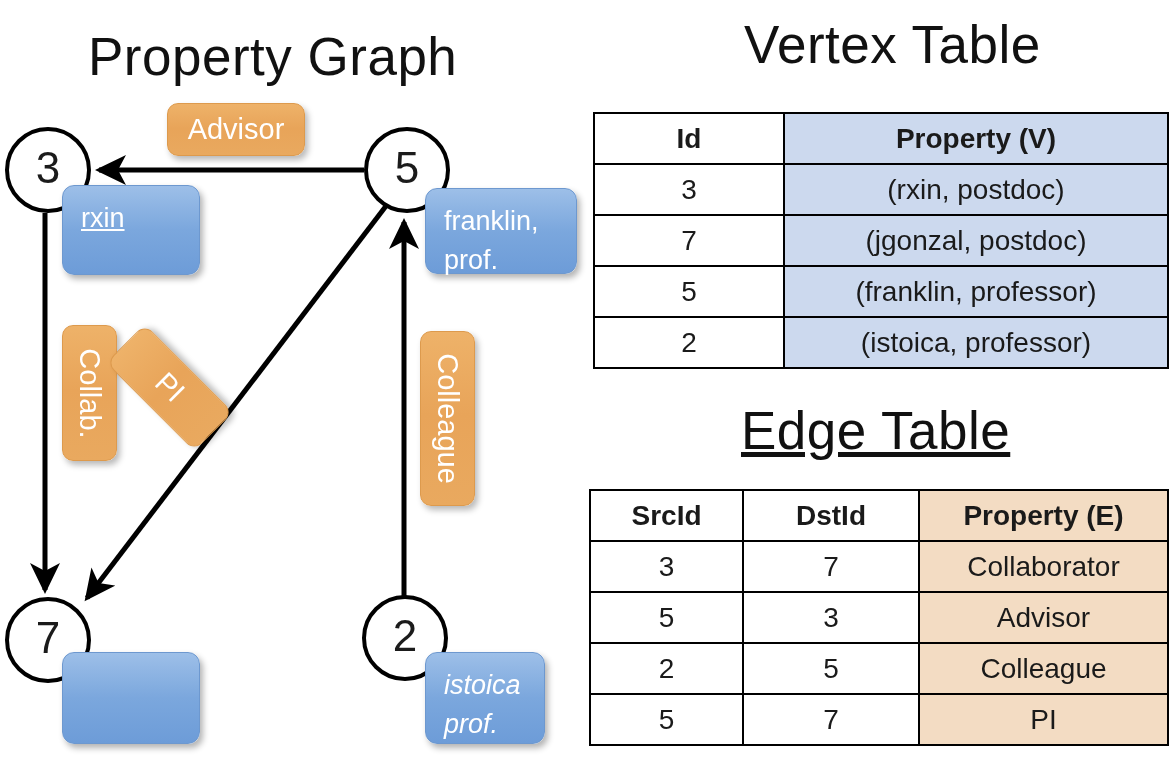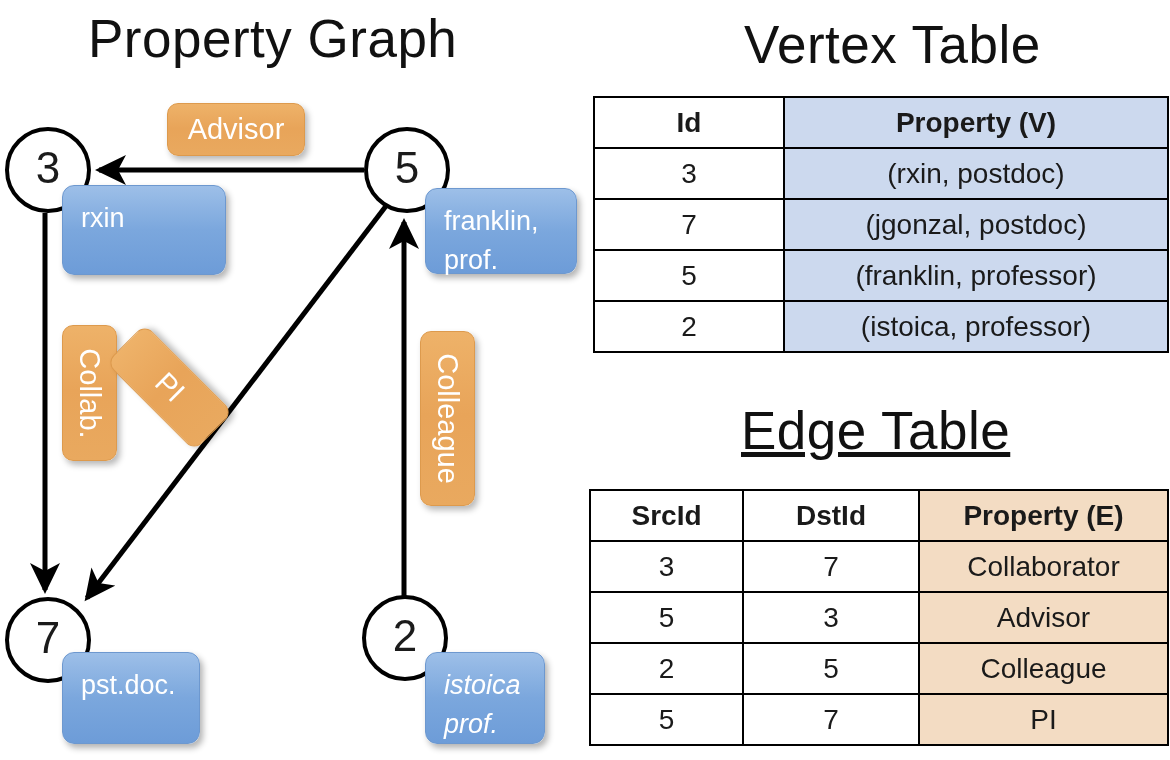--- a/index.html
+++ b/index.html
@@ -20,21 +20,21 @@
   .title {
     position: absolute;
     font-family: "Liberation Sans", sans-serif;
     font-weight: 300;
     font-size: 53px;
     line-height: 1;
     color: #111111;
     letter-spacing: 0.5px;
     white-space: nowrap;
   }
-  #title-property-graph { left: 88px;  top: 12px; }
+  #title-property-graph { left: 88px;  top: 30px; }
   #title-vertex-table   { left: 717px; top: 18px; margin-left: 27px; }
   #title-edge-table     { left: 741px; top: 404px; text-decoration: underline; }
 
   
   #graph-panel {
     position: absolute;
     left: 0; top: 0;
     width: 585px; height: 760px;
   }
   #graph-edges {
@@ -78,21 +78,21 @@
     color: #ffffff;
     font-family: "Liberation Sans", sans-serif;
     font-weight: 300;
     font-size: 27px;
     line-height: 1.45;
     padding: 13px 0 0 18px;
     box-sizing: border-box;
     z-index: 8;
   }
   .prop-box span { display: block; white-space: nowrap; }
-  #prop-rxin     { left: 62px;  top: 185px; width: 164px; height: 90px; }
+  #prop-rxin     { left: 62px;  top: 185px; width: 138px; height: 90px; text-decoration: underline; }
   #prop-franklin { left: 425px; top: 188px; width: 152px; height: 86px; }
   #prop-jgonzal  { left: 62px;  top: 652px; width: 138px; height: 92px; }
   #prop-istoica  { left: 425px; top: 652px; width: 120px; height: 92px; font-style: italic; }
 
   
   .edge-label {
     position: absolute;
     border-radius: 11px;
     background: linear-gradient(to bottom, #eeb269 0%, #e8a459 48%, #e9a95f 100%);
     border: 1px solid #dd9a4d;
@@ -138,21 +138,21 @@
     color: #1a1a1a;
     background: #ffffff;
   }
   .data-table th {
     font-weight: bold;
     font-size: 28px;
   }
   .prop-v { background: #ccd9ee !important; }
   .prop-e { background: #f3dcc3 !important; }
 
-  #vertex-table { left: 593px; top: 96px; width: 574px; }
+  #vertex-table { left: 593px; top: 112px; width: 574px; }
   #vertex-table col.c-id   { width: 190px; }
   #vertex-table col.c-prop { width: 384px; }
 
   #edge-table { left: 589px; top: 489px; width: 578px; }
   #edge-table col.c-src  { width: 153px; }
   #edge-table col.c-dst  { width: 176px; }
   #edge-table col.c-prop { width: 249px; }
 </style>
 </head>
 <body>
@@ -191,21 +191,20 @@
   </div>
 
   <div class="prop-box" id="prop-rxin">
     <span>rxin</span>
   </div>
   <div class="prop-box" id="prop-franklin">
     <span>franklin,</span>
     <span>prof.</span>
   </div>
   <div class="prop-box" id="prop-jgonzal">
-    <span>pst.doc.</span>
   </div>
   <div class="prop-box" id="prop-istoica">
     <span>istoica</span>
     <span>prof.</span>
   </div>
 
   <div class="edge-label" id="edge-label-advisor">
     <span class="htext">Advisor</span>
   </div>
   <div class="edge-label" id="edge-label-collab">

